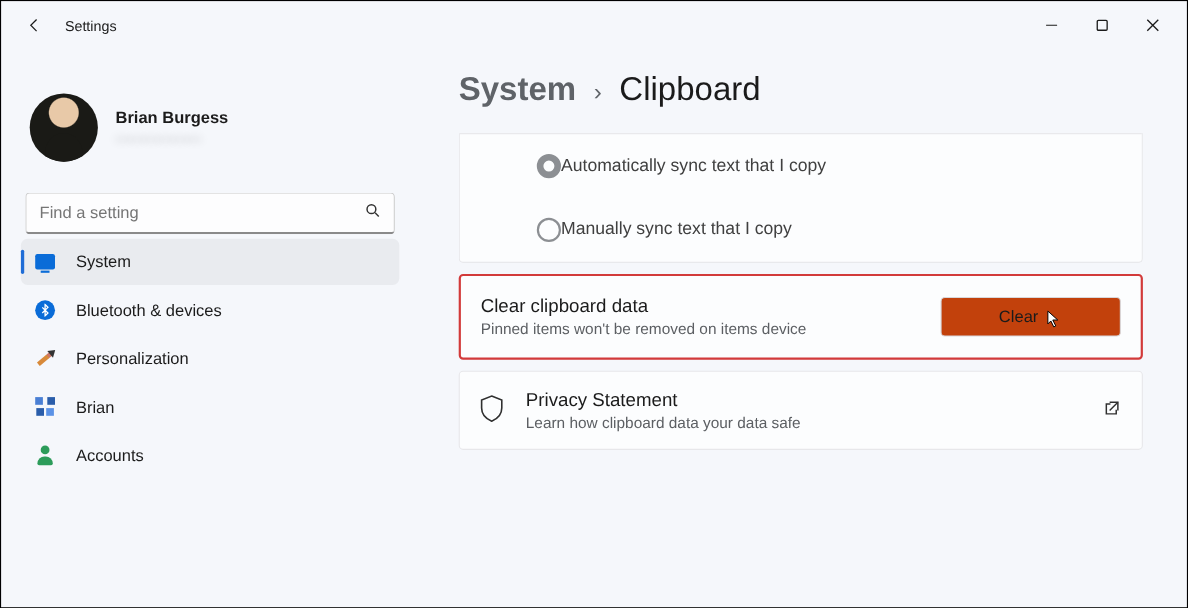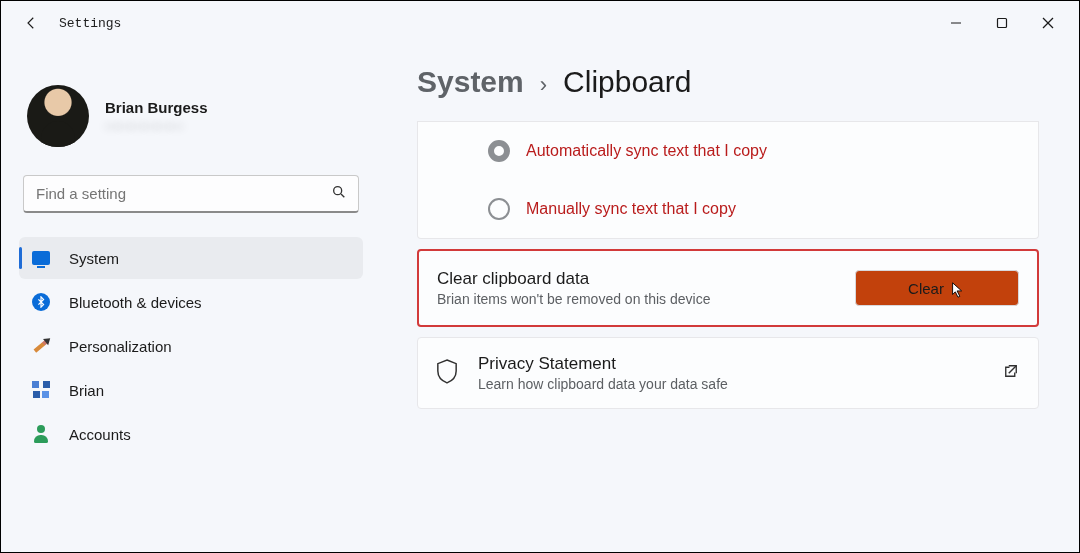--- a/index.html
+++ b/index.html
@@ -14,34 +14,34 @@
   }
   .titlebar {
     height: 44px;
     display: flex;
     align-items: center;
     padding: 0 8px;
     justify-content: space-between;
   }
   .titlebar-left { display: flex; align-items: center; gap: 16px; }
   .back-btn { width: 24px; height: 24px; display: flex; align-items: center; justify-content: center; cursor: pointer; margin-left: 10px;}
-  .app-title { font-size: 13px; color: #202020; font-family: Liberation Mono, monospace; }
+  .app-title { font-size: 13px; color: #202020; }
   .win-controls { display: flex; gap: 0; }
   .win-btn { width: 46px; height: 32px; display: flex; align-items: center; justify-content: center; cursor: pointer; }
 
   .content { display: flex; height: calc(100% - 44px); }
   .sidebar { width: 380px; padding: 16px 18px 0 18px; display: flex; flex-direction: column; }
   .profile { display: flex; align-items: center; gap: 16px; padding: 24px 8px 28px 8px; }
   .avatar { width: 62px; height: 62px; border-radius: 50%; background: radial-gradient(circle at 50% 28%, #e8c9a8 0 24%, #1a1a16 26% 100%); position: relative; overflow:hidden;}
   .avatar::after{content:"";position:absolute;left:14px;right:14px;top:36px;bottom:-10px;background:#1a1a16;border-radius:50% 50% 0 0;}
   .profile-text { display: flex; flex-direction: column; gap: 2px; }
   .profile-name { font-size: 15px; font-weight: 600; color: #1b1b1b; }
   .profile-email { font-size: 13px; color: transparent; text-shadow: 0 0 8px rgba(0,0,0,.45); user-select:none;}
 
-  .search-box { position: relative; margin: 0 4px 24px 4px; }
+  .search-box { position: relative; margin: 0 4px 4px 4px; }
   .search-input {
     width: 100%; height: 38px; border: 1px solid #c9c9c9; border-bottom: 2px solid #8a8a8a;
     border-radius: 4px; background: #fdfdfe; padding: 0 40px 0 12px; font-size: 15px; color:#555;
   }
   .search-icon { position: absolute; right: 12px; top: 50%; transform: translateY(-50%); }
 
   .nav { display: flex; flex-direction: column; gap: 2px; }
   .nav-item {
     display: flex; align-items: center; gap: 18px; height: 42px;
     padding: 0 12px; border-radius: 6px; cursor: pointer; font-size: 15px; color:#1b1b1b;
@@ -73,22 +73,22 @@
   .bc-sep { font-size: 22px; color: #5f6368; }
   .bc-current { font-size: 30px; font-weight: 400; color: #1b1b1b; }
 
   .card {
     background: #fcfdfe; border: 1px solid #e7e7ea; border-radius: 4px;
     margin-bottom: 10px;
   }
   .sync-opts{ border-top:none; border-top-left-radius:0; border-top-right-radius:0;}
   .sync-divider{height:1px;background:#e7e7ea;}
   .radio-row {
-    display: flex; align-items: center; gap: 16px; padding: 18px 70px;
-    font-size: 16px; color: #b91c1c;
+    display: flex; align-items: center; padding: 18px 70px;
+    font-size: 16px; color: #404040;
   }
   .radio { width: 22px; height: 22px; border: 2px solid #8c8f93; border-radius: 50%; flex-shrink:0;}
   .radio.sel{border-width:6px;}
 
   .clear-card {
     border: 2px solid #d23a3a; padding: 18px 18px;
     display: flex; align-items: center; justify-content: space-between;
   }
   .card-heading{font-size:17px;color:#1b1b1b;margin-bottom:2px;}
   .card-sub{font-size:14px;color:#5c5f63;}
@@ -209,21 +209,21 @@
       </div>
       <div class="radio-row">
         <span class="radio"></span>
         <span>Manually sync text that I copy</span>
       </div>
     </div>
 
     <div class="card clear-card">
       <div>
         <div class="card-heading">Clear clipboard data</div>
-        <div class="card-sub">Brian items won't be removed on this device</div>
+        <div class="card-sub">Pinned items won't be removed on items device</div>
       </div>
       <button class="clear-btn">
         <span>Clear</span>
         <svg class="cursor-svg" width="16" height="18" viewBox="0 0 16 20" fill="#fff" stroke="#000" stroke-width="1">
             <path d="M2 2 L2 15 L5 12 L8 18 L10 17 L7 11 L12 11 Z"></path>
           </svg>
       </button>
     </div>
 
     <div class="card priv-card">

